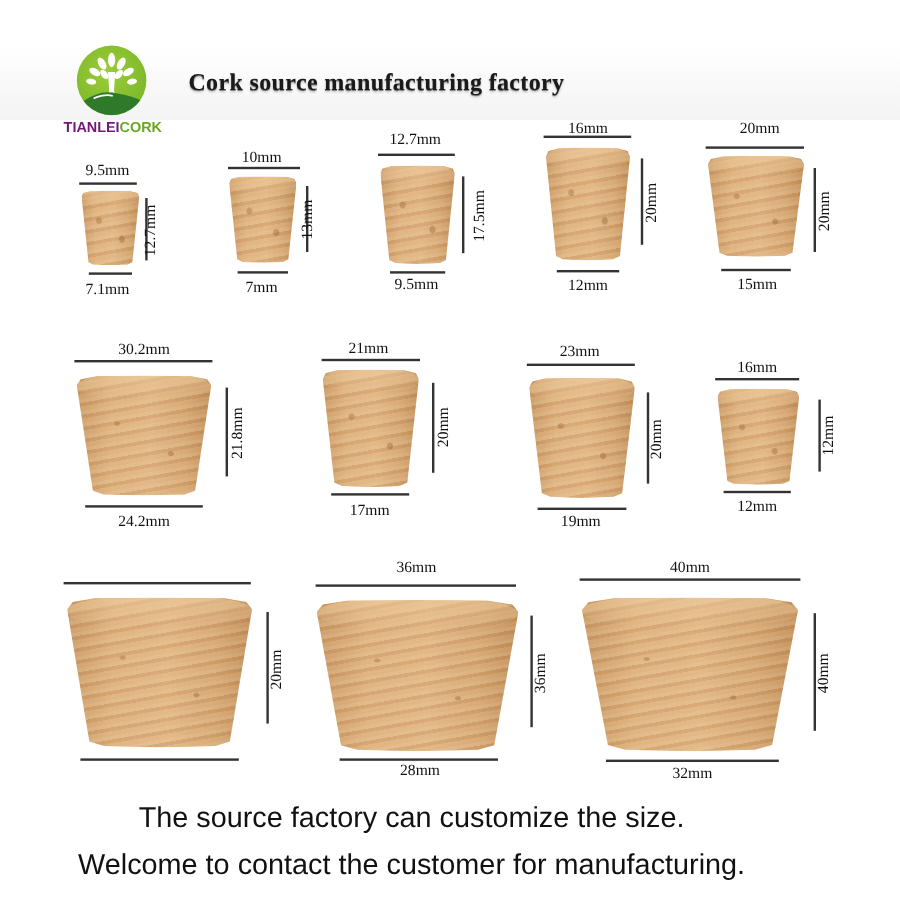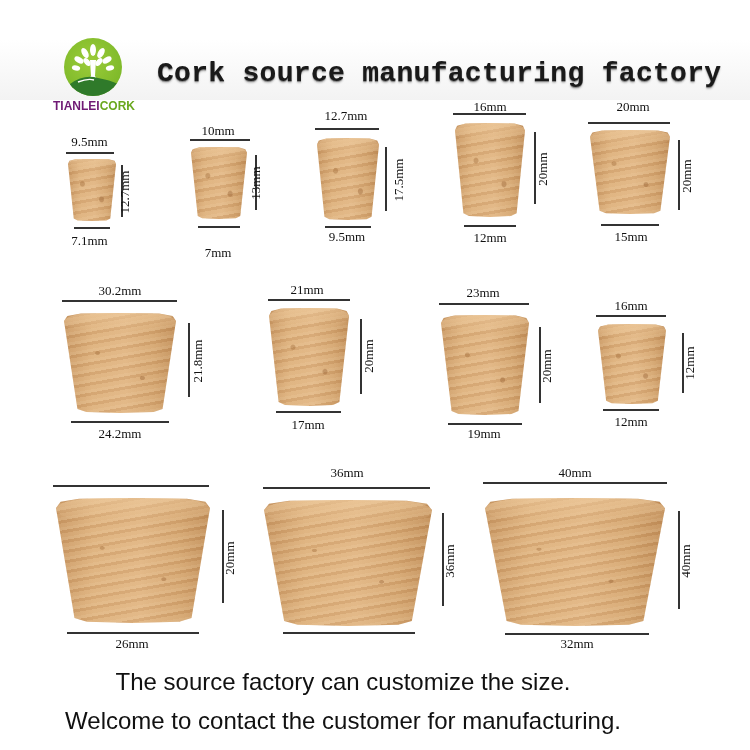--- a/index.html
+++ b/index.html
@@ -21,21 +21,21 @@
   .logo-circle svg { position: absolute; left: 0; top: 0; }
   .logo-text {
     position: absolute; left: 0; top: 61px; width: 84px; text-align: center;
     font-weight: bold; font-size: 12px; letter-spacing: 0px; white-space: nowrap;
   }
   .logo-text .a { color: #701a75; }
   .logo-text .b { color: #6aa81f; }
 
   .title {
     position: absolute; left: 157px; top: 58px; width: 510px; text-align: left;
-    font-family: Liberation Mono, monospace; font-weight: bold; font-size: 28px;
+    font-family: Liberation Serif, serif; font-weight: bold; font-size: 20px;
     color: #1a1a1a; letter-spacing: 0.3px;
     text-shadow: 0 1px 0 #888, 0 2px 2px rgba(0,0,0,0.25);
     white-space: nowrap;
   }
 
   .item { position: absolute; }
   .dim-top, .dim-bot {
     position: absolute; font-family: "Liberation Serif", serif; font-size: 13px;
     color: #111; white-space: nowrap; text-align: center;
   }
@@ -105,21 +105,21 @@
   <div class="dim-bot" style="left:0;top:103px;width:55px;">7.1mm</div>
 </div>
 
 <div class="item" style="left:190px;top:120px;width:80px;height:130px;">
   <div class="dim-top" style="left:0;top:3px;width:56px;">10mm</div>
   <div class="hline" style="left:0;top:19px;width:60px;"></div>
   <div class="cork" style="left:1px;top:27px;width:56px;height:72px;"></div>
   <div class="vline" style="left:65px;top:35px;height:55px;"></div>
   <div class="dim-side" style="left:46px;top:55px;width:40px;">13mm</div>
   <div class="hline" style="left:8px;top:106px;width:42px;"></div>
-  <div class="dim-bot" style="left:0;top:125px;width:56px;">7mm</div>
+  <div class="dim-bot" style="left:0;top:111px;width:56px;">7mm</div>
 </div>
 
 <div class="item" style="left:314px;top:105px;width:100px;height:145px;">
   <div class="dim-top" style="left:0;top:3px;width:64px;">12.7mm</div>
   <div class="hline" style="left:1px;top:23px;width:64px;"></div>
   <div class="cork" style="left:3px;top:33px;width:62px;height:82px;"></div>
   <div class="vline" style="left:71px;top:42px;height:64px;"></div>
   <div class="dim-side" style="left:60px;top:67px;width:50px;">17.5mm</div>
   <div class="hline" style="left:11px;top:121px;width:46px;"></div>
   <div class="dim-bot" style="left:0;top:124px;width:66px;">9.5mm</div>
@@ -184,30 +184,30 @@
   <div class="hline" style="left:7px;top:112px;width:56px;"></div>
   <div class="dim-bot" style="left:0;top:117px;width:70px;">12mm</div>
 </div>
 
 <div class="item" style="left:52px;top:465px;width:200px;height:190px;">
   <div class="hline" style="left:1px;top:20px;width:156px;"></div>
   <div class="cork" style="left:4px;top:33px;width:154px;height:125px;"></div>
   <div class="vline" style="left:170px;top:45px;height:93px;"></div>
   <div class="dim-side" style="left:158px;top:85px;width:40px;">20mm</div>
   <div class="hline" style="left:15px;top:167px;width:132px;"></div>
-  <div class="dim-bot" style="left:0;top:171px;width:160px;">26mm</div>
 </div>
 
 <div class="item" style="left:262px;top:465px;width:210px;height:190px;">
   <div class="dim-top" style="left:0;top:0;width:170px;">36mm</div>
   <div class="hline" style="left:1px;top:22px;width:167px;"></div>
   <div class="cork" style="left:2px;top:35px;width:168px;height:126px;"></div>
   <div class="vline" style="left:180px;top:48px;height:93px;"></div>
   <div class="dim-side" style="left:168px;top:88px;width:40px;">36mm</div>
   <div class="hline" style="left:21px;top:167px;width:132px;"></div>
+  <div class="dim-bot" style="left:0;top:169px;width:176px;">28mm</div>
 </div>
 
 <div class="item" style="left:482px;top:465px;width:220px;height:190px;">
   <div class="dim-top" style="left:0;top:0;width:186px;">40mm</div>
   <div class="hline" style="left:1px;top:17px;width:184px;"></div>
   <div class="cork" style="left:3px;top:33px;width:180px;height:128px;"></div>
   <div class="vline" style="left:196px;top:46px;height:98px;"></div>
   <div class="dim-side" style="left:184px;top:88px;width:40px;">40mm</div>
   <div class="hline" style="left:23px;top:168px;width:144px;"></div>
   <div class="dim-bot" style="left:0;top:171px;width:190px;">32mm</div>

